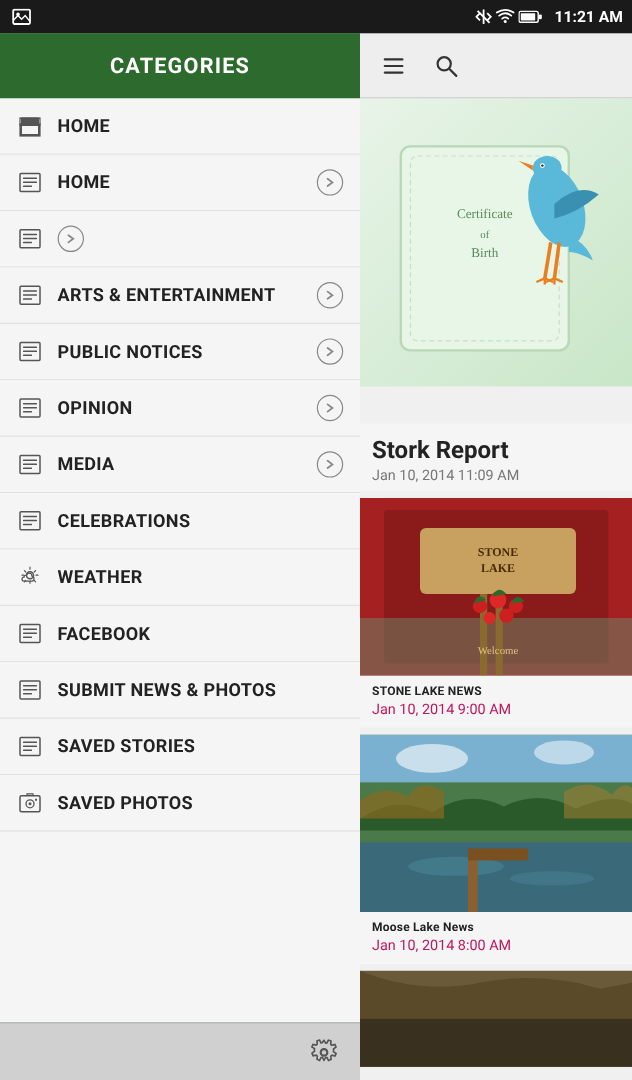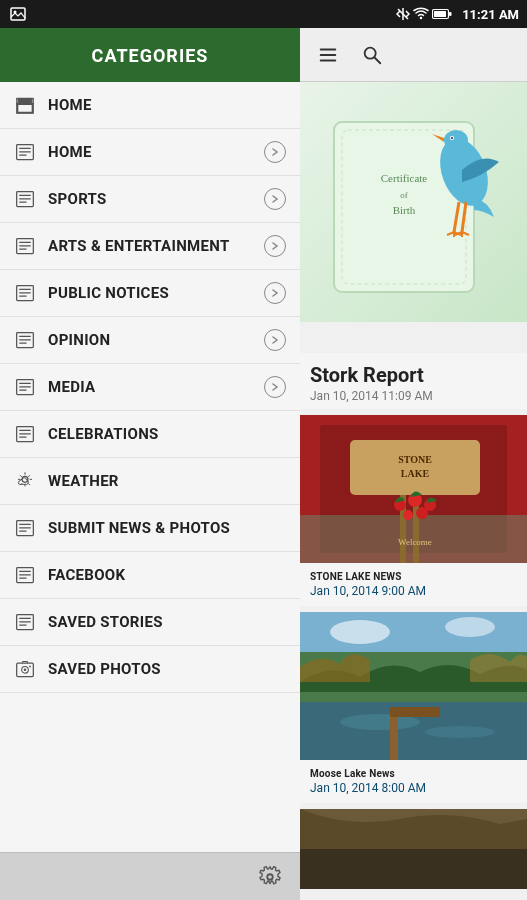--- a/index.html
+++ b/index.html
@@ -241,21 +241,21 @@
       background: #f5f5f5;
     }
     .news-card-title {
       font-size: 10px;
       font-weight: bold;
       color: #222;
       letter-spacing: 0.2px;
     }
     .news-card-date {
       font-size: 12px;
-      color: #0c4a6e;
+      color: #be185d;
       margin-top: 2px;
     }
 
     
     .stone-lake-img {
       width: 100%;
       height: 168px;
       background: linear-gradient(180deg, #8B2020 0%, #A52020 30%, #c0392b 50%, #8B2020 100%);
       display: flex;
       align-items: center;
@@ -363,21 +363,20 @@
 
       <div class="menu-item">
         <div class="menu-icon">
           <svg viewBox="0 0 24 24">
               <rect x="2" y="3" width="20" height="18" rx="1" fill="none" stroke="#555" stroke-width="1.5"></rect>
               <rect x="5" y="7" width="14" height="1.5" rx="0.5" fill="#555"></rect>
               <rect x="5" y="11" width="14" height="1.5" rx="0.5" fill="#555"></rect>
               <rect x="5" y="15" width="9" height="1.5" rx="0.5" fill="#555"></rect>
             </svg>
         </div>
-        <span class="menu-label">SPORTS</span>
         <div class="menu-arrow">
           <svg viewBox="0 0 10 10">
               <path d="M3 2 L7 5 L3 8" stroke="#888" stroke-width="1.5" fill="none" stroke-linecap="round"></path>
             </svg>
         </div>
       </div>
 
       <div class="menu-item">
         <div class="menu-icon">
           <svg viewBox="0 0 24 24">
@@ -471,33 +470,33 @@
 
       <div class="menu-item">
         <div class="menu-icon">
           <svg viewBox="0 0 24 24">
               <rect x="2" y="3" width="20" height="18" rx="1" fill="none" stroke="#555" stroke-width="1.5"></rect>
               <rect x="5" y="7" width="14" height="1.5" rx="0.5" fill="#555"></rect>
               <rect x="5" y="11" width="14" height="1.5" rx="0.5" fill="#555"></rect>
               <rect x="5" y="15" width="9" height="1.5" rx="0.5" fill="#555"></rect>
             </svg>
         </div>
+        <span class="menu-label">FACEBOOK</span>
+      </div>
+
+      <div class="menu-item">
+        <div class="menu-icon">
+          <svg viewBox="0 0 24 24">
+              <rect x="2" y="3" width="20" height="18" rx="1" fill="none" stroke="#555" stroke-width="1.5"></rect>
+              <rect x="5" y="7" width="14" height="1.5" rx="0.5" fill="#555"></rect>
+              <rect x="5" y="11" width="14" height="1.5" rx="0.5" fill="#555"></rect>
+              <rect x="5" y="15" width="9" height="1.5" rx="0.5" fill="#555"></rect>
+            </svg>
+        </div>
         <span class="menu-label">SUBMIT NEWS &amp; PHOTOS</span>
-      </div>
-
-      <div class="menu-item">
-        <div class="menu-icon">
-          <svg viewBox="0 0 24 24">
-              <rect x="2" y="3" width="20" height="18" rx="1" fill="none" stroke="#555" stroke-width="1.5"></rect>
-              <rect x="5" y="7" width="14" height="1.5" rx="0.5" fill="#555"></rect>
-              <rect x="5" y="11" width="14" height="1.5" rx="0.5" fill="#555"></rect>
-              <rect x="5" y="15" width="9" height="1.5" rx="0.5" fill="#555"></rect>
-            </svg>
-        </div>
-        <span class="menu-label">FACEBOOK</span>
       </div>
 
       <div class="menu-item">
         <div class="menu-icon">
           <svg viewBox="0 0 24 24">
               <rect x="2" y="3" width="20" height="18" rx="1" fill="none" stroke="#555" stroke-width="1.5"></rect>
               <rect x="5" y="7" width="14" height="1.5" rx="0.5" fill="#555"></rect>
               <rect x="5" y="11" width="14" height="1.5" rx="0.5" fill="#555"></rect>
               <rect x="5" y="15" width="9" height="1.5" rx="0.5" fill="#555"></rect>
             </svg>

